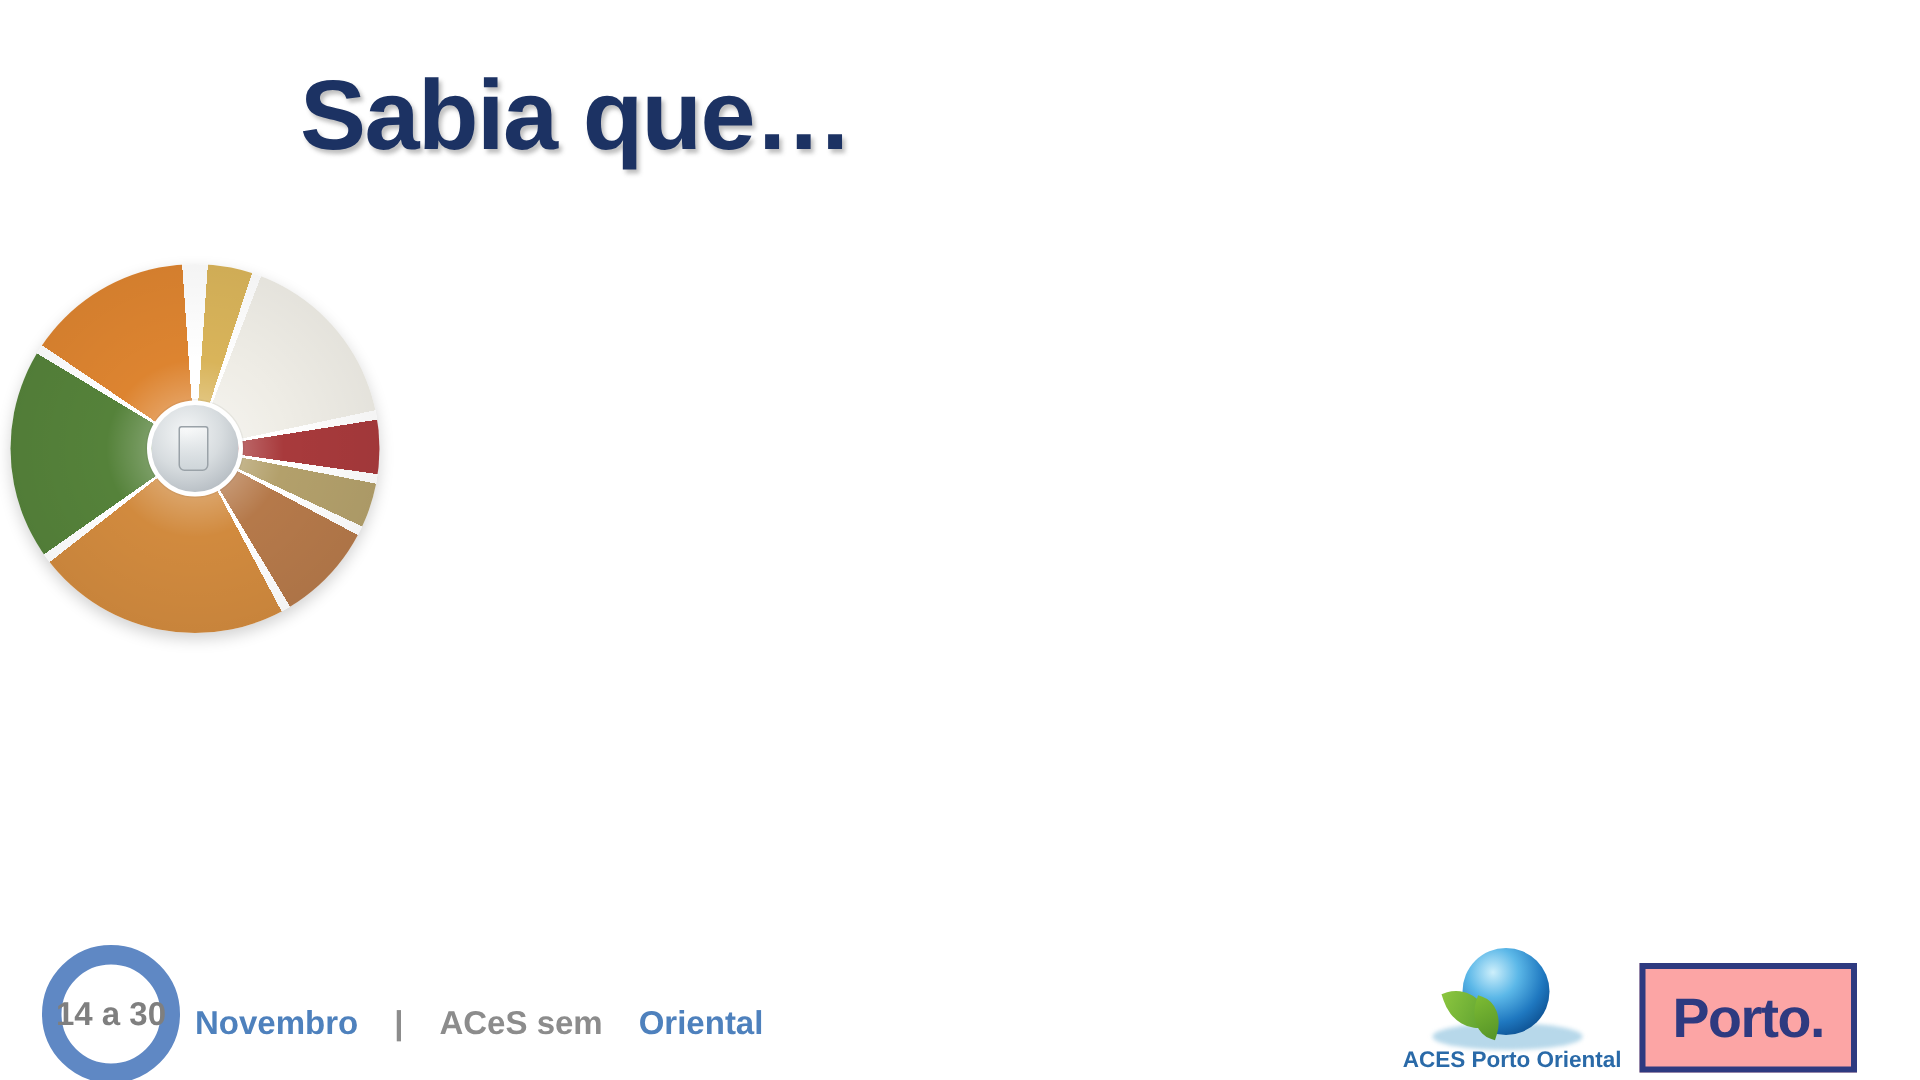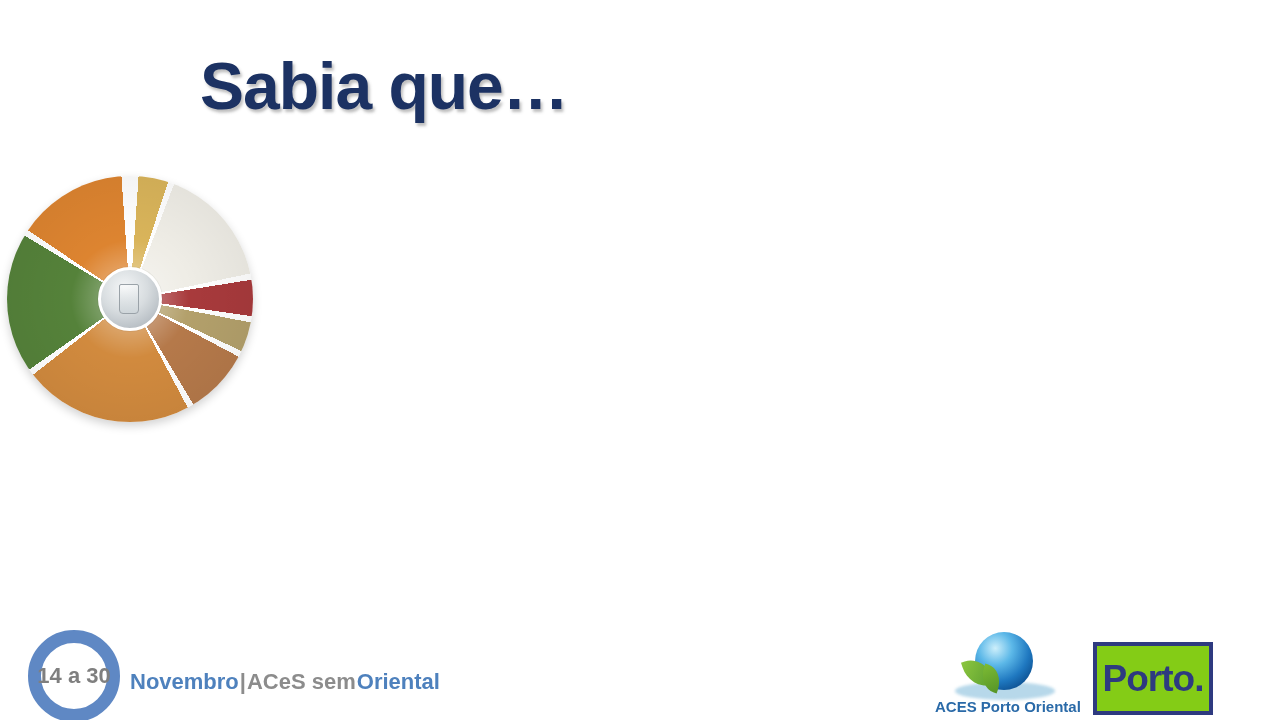--- a/index.html
+++ b/index.html
@@ -12,21 +12,21 @@
     --aces-gray:#4d4d4d;
     --body-black:#1d1d1d;
   }
   html,body{margin:0;padding:0;background:#e9e9e9;}
   .slide{
     position:relative;width:1280px;height:720px;background:#ffffff;
     overflow:hidden;font-family:"Liberation Sans", sans-serif;
   }
   
   .title{
-    position:absolute;left:200px;top:48px;margin:0;
+    position:absolute;left:200px;top:38px;margin:0;
     font-size:66px;font-weight:bold;color:var(--title-navy);
     letter-spacing:-1px;
     text-shadow:2px 3px 3px rgba(110,110,110,0.45);
   }
   
   .wheel{
     position:absolute;left:7px;top:176px;width:246px;height:246px;border-radius:50%;
     background:conic-gradient(from 0deg,
       #ffffff 0deg 4deg,
       #d9b45a 4deg 18deg,
@@ -73,21 +73,21 @@
   .ring-badge{
     position:absolute;left:28px;top:630px;width:92px;height:92px;border-radius:50%;
     border:13px solid var(--ring-blue);background:#ffffff;box-sizing:border-box;
     display:flex;align-items:center;justify-content:center;
   }
   .ring-badge span{
     font-size:22px;font-weight:bold;color:#7f7f7f;white-space:nowrap;
   }
   .campaign-line{
     position:absolute;left:130px;top:668px;height:28px;
-    display:flex;align-items:center;gap:1px;white-space:nowrap;
+    display:flex;align-items:center;gap:24px;white-space:nowrap;
     font-size:22px;font-weight:bold;
   }
   .campaign-line .blue{color:var(--footer-blue);}
   .campaign-line .gray{color:var(--footer-gray);}
   
   .aces-ocidental{position:absolute;left:758px;top:638px;width:160px;height:78px;}
   .aces-icon{position:absolute;left:12px;top:2px;width:48px;height:62px;}
   .aces-yellow{position:absolute;left:0;top:16px;width:24px;height:22px;background:#e6c83e;
     border-radius:50% 50% 50% 50%/60% 60% 40% 40%;}
   .aces-blue{position:absolute;right:0;top:0;width:30px;height:36px;background:#2e84b5;
@@ -102,26 +102,26 @@
   
   .aces-oriental{position:absolute;left:935px;top:630px;width:146px;height:85px;}
   .globe-shadow{position:absolute;left:20px;top:52px;width:100px;height:18px;border-radius:50%;
     background:#b7d8ea;filter:blur(1.5px);}
   .globe{position:absolute;left:40px;top:2px;width:58px;height:58px;border-radius:50%;
     background:radial-gradient(circle at 35% 28%, #cdeffb 0%, #5cb8e8 30%, #1f78c0 60%, #0a4a8a 85%, #063a70 100%);}
   .leaf-1{position:absolute;left:30px;top:28px;width:26px;height:30px;
     background:linear-gradient(135deg,#8cc63f,#5a9e2f);border-radius:0 85% 0 85%;transform:rotate(-18deg);}
   .leaf-2{position:absolute;left:46px;top:36px;width:20px;height:25px;
     background:linear-gradient(135deg,#7dbb34,#559427);border-radius:0 85% 0 85%;transform:rotate(18deg);}
-  .oriental-label{position:absolute;left:0;bottom:0;width:100%;text-align:left;
+  .oriental-label{position:absolute;left:0;bottom:0;width:100%;text-align:right;
     font-size:15px;font-weight:bold;color:var(--oriental-blue);white-space:nowrap;}
   
   .porto-box{
-    position:absolute;left:1093px;top:642px;width:120px;height:73px;box-sizing:border-box;
-    border:4px solid var(--porto-navy);background:#84cc16;
+    position:absolute;left:1093px;top:642px;width:145px;height:73px;box-sizing:border-box;
+    border:4px solid var(--porto-navy);background:#fca5a5;
     display:flex;align-items:center;justify-content:center;
   }
   .porto-box span{font-size:37px;font-weight:bold;color:var(--porto-navy);letter-spacing:-1px;}
 </style>
 </head>
 <body>
 
 <div class="slide">
 
   <h1 class="title">Sabia que…</h1>

